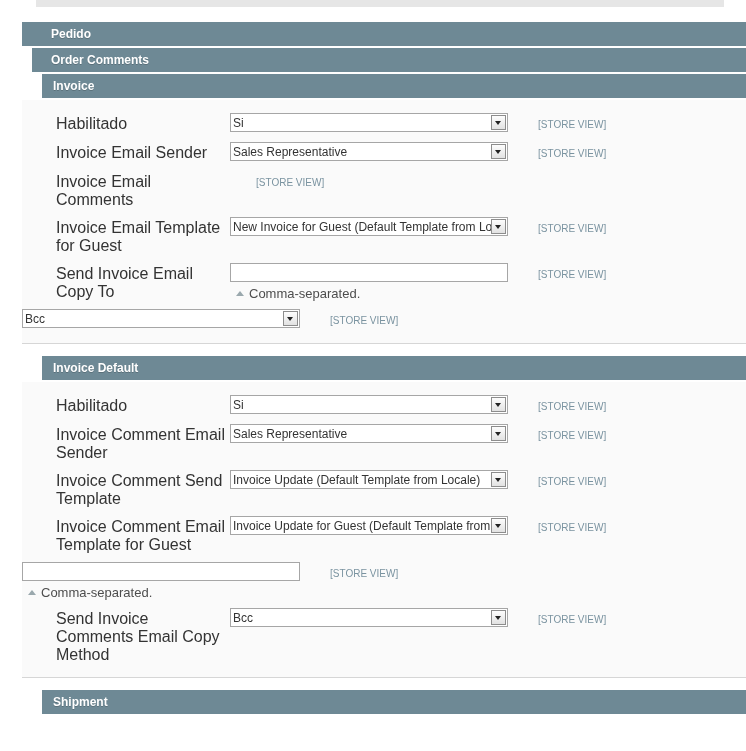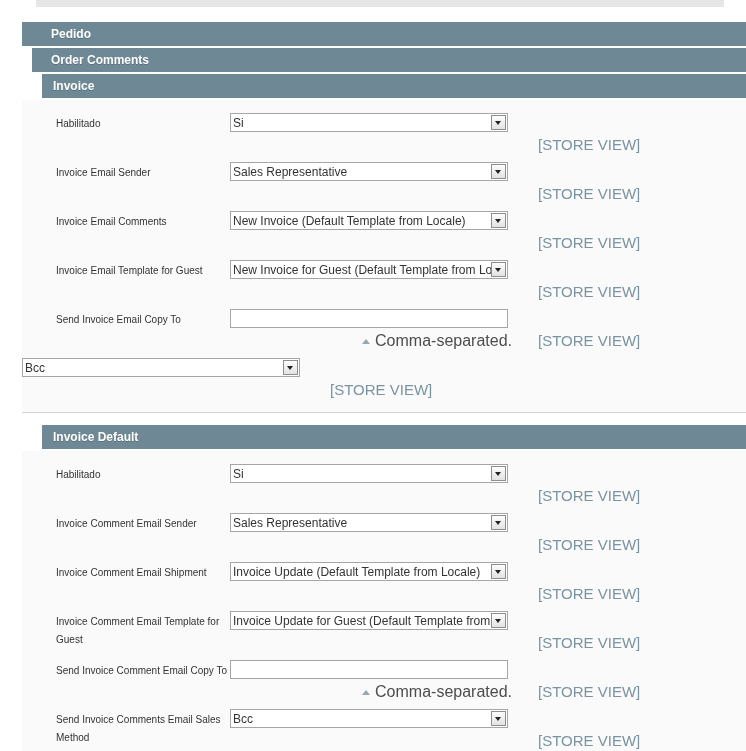--- a/index.html
+++ b/index.html
@@ -88,37 +88,36 @@
   .field-row {
     display: flex;
     align-items: flex-start;
     padding: 4px 0 4px 0;
   }
   .field-label {
     width: 208px;
     flex: 0 0 208px;
     padding-left: 34px;
     box-sizing: border-box;
-    font-size: 10px;
+    font-size: 16px;
     color: #333333;
     line-height: 18px;
     padding-top: 2px;
   }
   .field-control {
     flex: 0 0 282px;
     width: 282px;
   }
   .scope {
     padding-left: 26px;
-    font-size: 15px;
+    font-size: 10px;
     color: #7a93a0;
     line-height: 18px;
     padding-top: 3px;
     white-space: nowrap;
-    margin-top: 20px;
   }
 
   
   select.sel {
     width: 278px;
     height: 19px;
     font-family: Liberation Sans, sans-serif;
     font-size: 12px;
     color: #333333;
     background: #ffffff;
@@ -160,26 +159,25 @@
     height: 19px;
     font-family: "Liberation Sans", sans-serif;
     font-size: 12px;
     color: #333333;
     background: #ffffff;
     border: 1px solid #a6a6a6;
     padding: 1px 3px;
     box-sizing: border-box;
   }
   .hint {
-    font-size: 16px;
+    font-size: 13px;
     color: #4d4d4d;
     padding: 4px 0 0 6px;
     display: flex;
     align-items: center;
-    justify-content: flex-end;
   }
   .hint-tri {
     width: 0; height: 0;
     border-left: 4px solid transparent;
     border-right: 4px solid transparent;
     border-bottom: 5px solid #9aa8ad;
     margin-right: 5px;
   }
 </style>
 </head>
@@ -224,28 +222,20 @@
             <option>Sales Representative</option>
           </select>
           <span class="sel-arrow"></span>
         </div>
       </div>
       <div class="scope">[STORE VIEW]</div>
     </div>
 
     <div class="field-row">
       <div class="field-label">Invoice Email Comments</div>
-      <div class="field-control">
-        <div class="sel-wrap">
-          <select class="sel">
-            <option>New Invoice (Default Template from Locale)</option>
-          </select>
-          <span class="sel-arrow"></span>
-        </div>
-      </div>
       <div class="scope">[STORE VIEW]</div>
     </div>
 
     <div class="field-row">
       <div class="field-label">Invoice Email Template for Guest</div>
       <div class="field-control">
         <div class="sel-wrap">
           <select class="sel">
             <option>New Invoice for Guest (Default Template from Locale)</option>
           </select>
@@ -306,21 +296,21 @@
           <select class="sel">
             <option>Sales Representative</option>
           </select>
           <span class="sel-arrow"></span>
         </div>
       </div>
       <div class="scope">[STORE VIEW]</div>
     </div>
 
     <div class="field-row">
-      <div class="field-label">Invoice Comment Email Shipment</div>
+      <div class="field-label">Invoice Comment Send Template</div>
       <div class="field-control">
         <div class="sel-wrap">
           <select class="sel">
             <option>Invoice Update (Default Template from Locale)</option>
           </select>
           <span class="sel-arrow"></span>
         </div>
       </div>
       <div class="scope">[STORE VIEW]</div>
     </div>
@@ -332,40 +322,42 @@
           <select class="sel">
             <option>Invoice Update for Guest (Default Template from Locale)</option>
           </select>
           <span class="sel-arrow"></span>
         </div>
       </div>
       <div class="scope">[STORE VIEW]</div>
     </div>
 
     <div class="field-row">
-      <div class="field-label">Send Invoice Comment Email Copy To</div>
       <div class="field-control">
         <input class="txt" type="text" value="" style="">
         <div class="hint">
           <span class="hint-tri"></span>
           <span>Comma-separated.</span>
         </div>
       </div>
       <div class="scope">[STORE VIEW]</div>
     </div>
 
     <div class="field-row">
-      <div class="field-label">Send Invoice Comments Email Sales Method</div>
+      <div class="field-label">Send Invoice Comments Email Copy Method</div>
       <div class="field-control">
         <div class="sel-wrap">
           <select class="sel">
             <option>Bcc</option>
           </select>
           <span class="sel-arrow"></span>
         </div>
       </div>
       <div class="scope">[STORE VIEW]</div>
     </div>
 
   </div>
 
+  <div class="sec-head lvl2" style="margin-top:12px;">
+    <span class="sec-label">Shipment</span>
+  </div>
 
 </div>
 
 </body></html>

